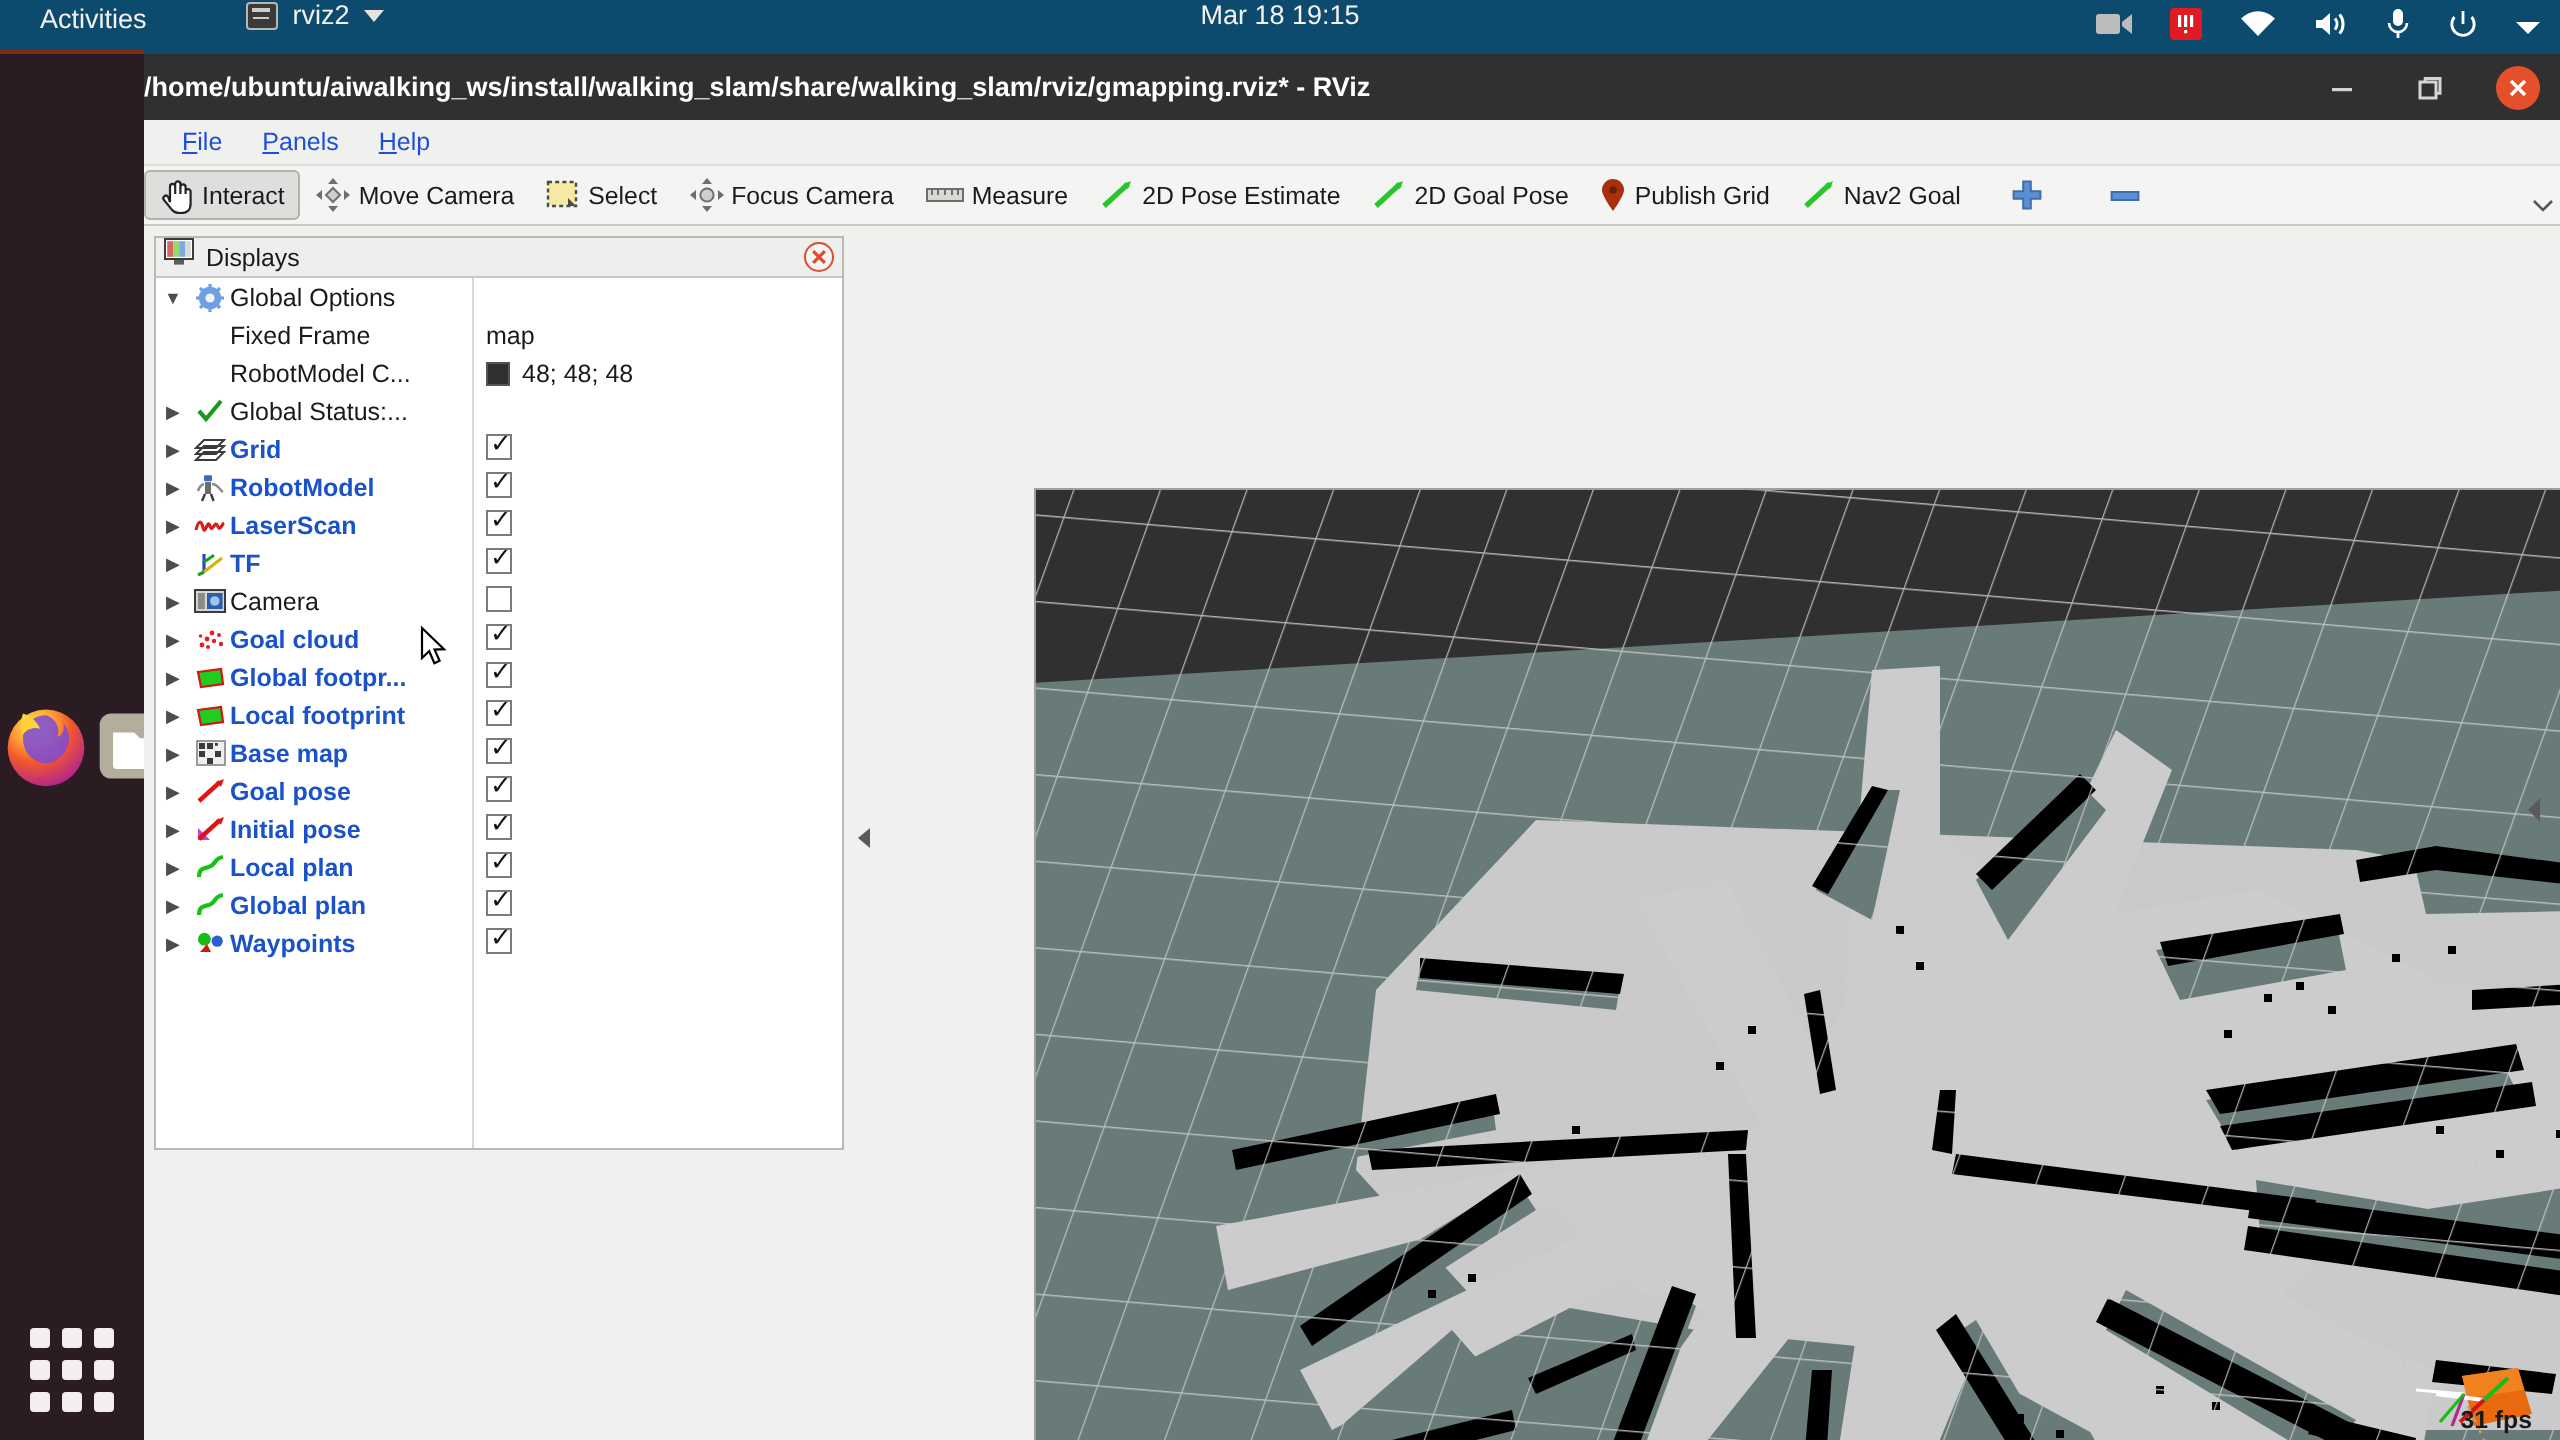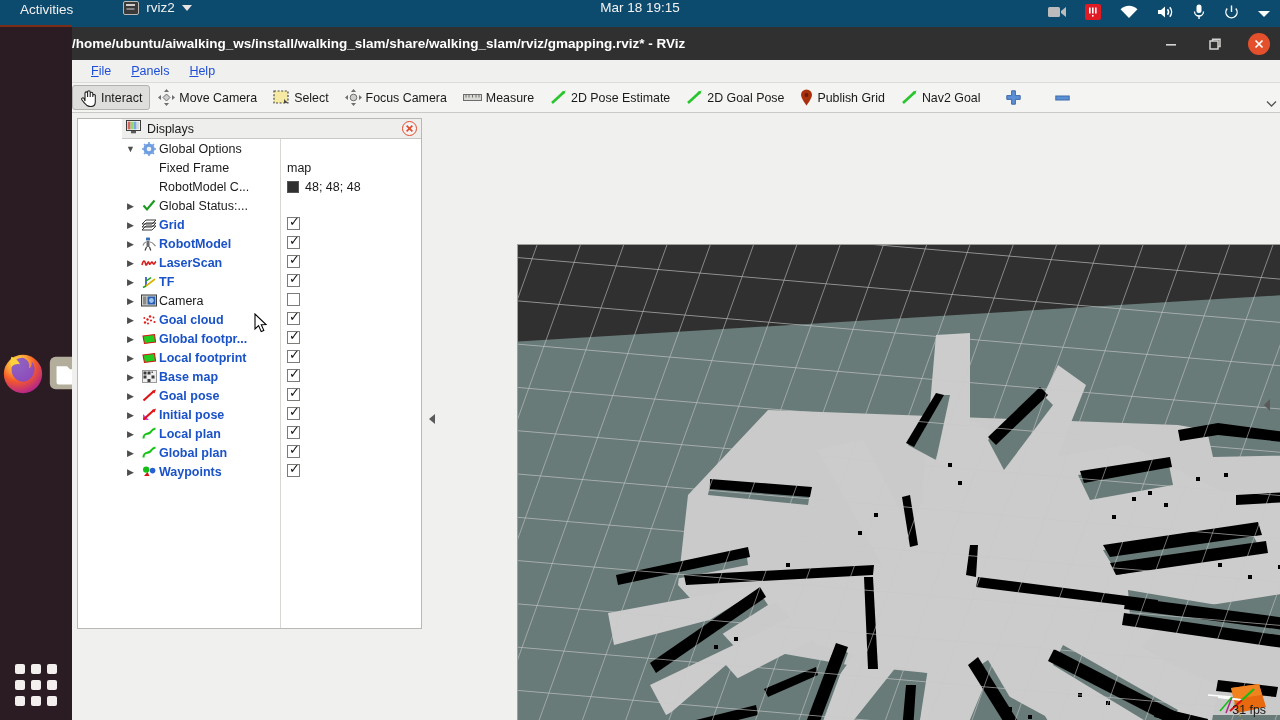--- a/index.html
+++ b/index.html
@@ -79,21 +79,21 @@
   .tbtn{ display:flex;align-items:center; gap:4px; height:25px; padding:0 7px; font-size:12.4px; color:#1a1a1a; border:1px solid transparent; border-radius:3px;}
   .tbtn.checked{ background:#dededc; border:1px solid #b2b2ae; }
   .tbtn svg{display:block;}
   #tb-extra{ position:absolute; right:3px; bottom:1px; }
 
   
   #main{ flex:1; display:flex; position:relative; background:#f0f0ef; }
 
   #displays{
     width:345px; margin:5px 4px 0 5px; background:#ffffff;
-    border:1px solid #b8b8b4; display:flex; flex-direction:column; height:511px;padding-left:44px;
+    border:1px solid #b8b8b4; display:flex; flex-direction:column; height:457px;
   }
   #dispHeader{
     height:20px; background:#eeeeec; border-bottom:1px solid #c8c8c4;
     display:flex; align-items:center; padding:0 4px; gap:6px; position:relative;
   }
   #dispHeader .lbl{ font-size:12.4px; color:#1a1a1a;}
   #dispClose{ position:absolute; right:4px; top:2px; width:15px;height:15px; border-radius:50%;
     background:#f4f4f4; border:1.4px solid #e04a2d; display:flex;align-items:center;justify-content:center;}
   #dispClose svg{display:block;}
 
@@ -115,21 +115,21 @@
   #splitter{ width:12px; margin-top:5px; display:flex; align-items:center; justify-content:center;}
   #splitter .hdl{ width:0;height:0;border-top:5px solid transparent;border-bottom:5px solid transparent;border-right:6px solid #5a5a5a;}
 
   
   #view3d{
     position:absolute; left:445px; top:131px; width:810px; height:552px;
     overflow:hidden; background:#2d2d2d; border:1px solid #9f9f9c;
   }
   #viewgrabber{ position:absolute; right:-1px; top:0; }
 
-  #fps{ position:absolute; right:14px; bottom:3px; font-size:12.4px; color:#1a1a1a;}
+  #fps{ position:absolute; right:14px; bottom:3px; font-size:12.4px; color:#1a1a1a;font-weight:bold;}
 </style>
 </head>
 <body>
 
 <div id="topbar">
   <div id="activities">Activities</div>
   <div id="appmenu">
     <span class="appicon"></span>
     <span>rviz2</span>
     <span class="caret"></span>

